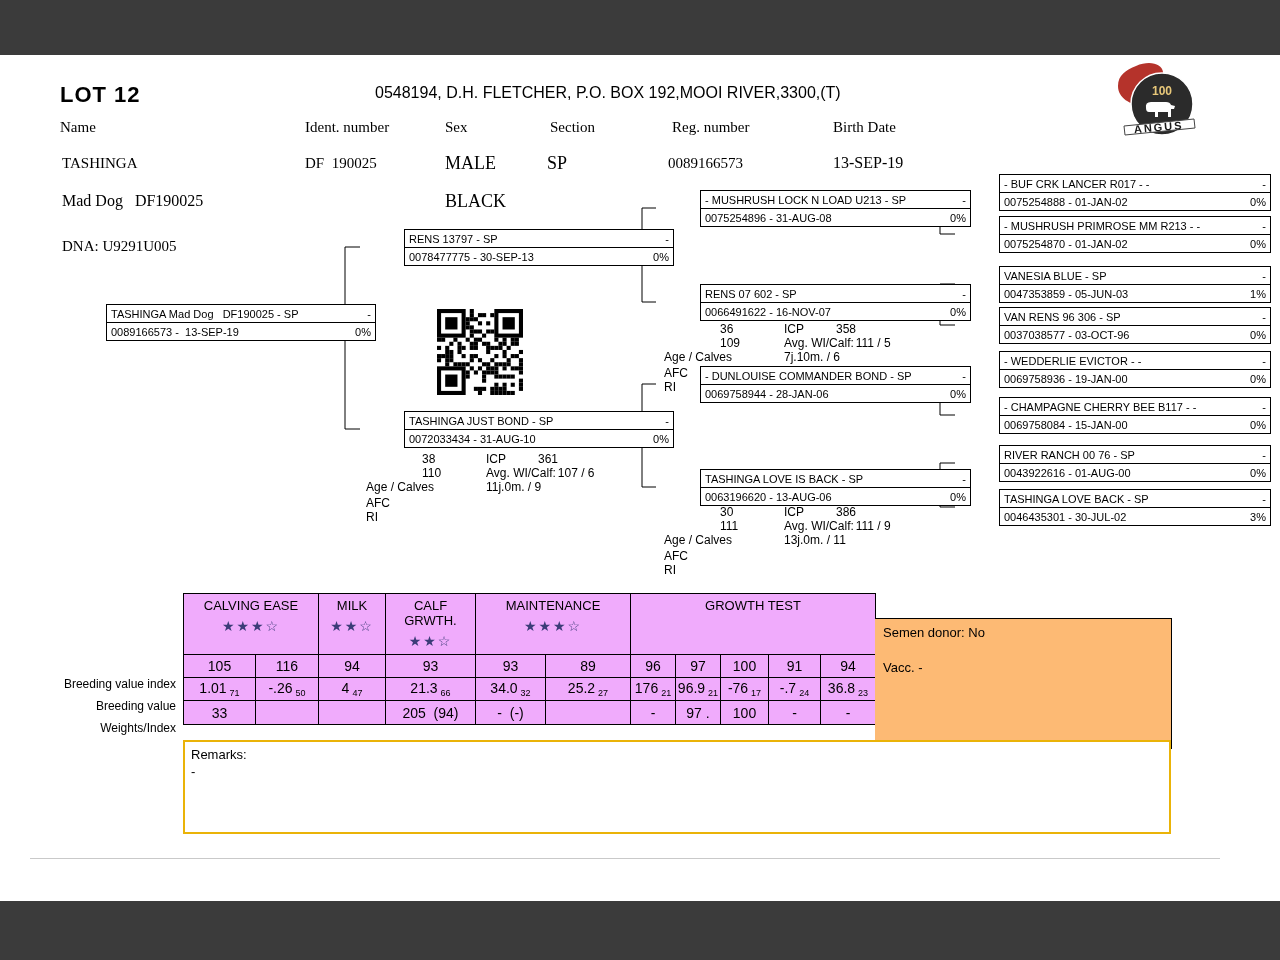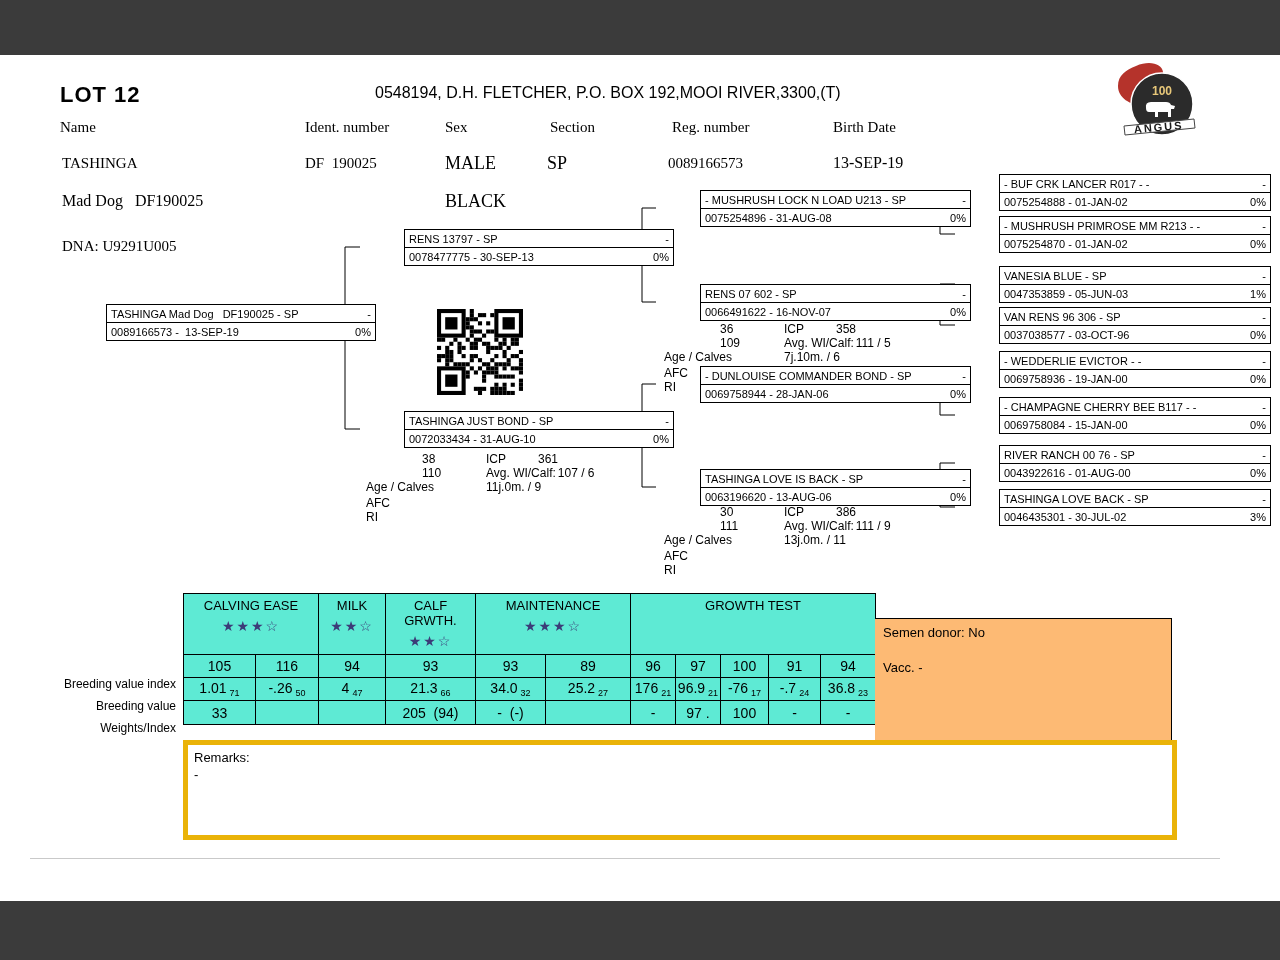--- a/index.html
+++ b/index.html
@@ -25,34 +25,34 @@
   .pn{white-space:pre;overflow:hidden;}
   .pv{margin-left:4px;}
   .stats{position:absolute;font-size:12px;}
   .srow{display:flex;height:14px;line-height:14px;white-space:pre;}
   .sc1{width:56px;margin-top:44px;}
   .sc2{width:64px;}
   .sc3{width:52px;}
   .sc12{width:120px;}
   .swi{margin-right:2px;}
   
-  .maintbl{position:absolute;left:183px;top:593px;border-collapse:collapse;table-layout:fixed;background:#5eead4;}
+  .maintbl{position:absolute;left:183px;top:593px;border-collapse:collapse;table-layout:fixed;background:#f0abfc;}
   .maintbl td{border:1px solid #000;text-align:center;padding:0;overflow:hidden;}
   .grprow td{height:56px;vertical-align:top;padding-top:4px;font-size:13px;}
   .stars{margin-top:5px;font-size:14px;letter-spacing:2px;color:var(--stars,#3c3c78);}
   .hdrrow td{height:23px;font-size:13px;line-height:13px;}
   .idxrow td{height:22px;font-size:14px;}
   .valrow td{height:22px;font-size:14px;white-space:pre;text-align:center;}
   .acc{font-size:9px;vertical-align:sub;margin-left:3px;}
   .wtsrow td{height:23px;font-size:14px;white-space:pre;}
   .rowlab{position:absolute;left:6px;width:170px;text-align:right;font-size:12px;}
   .sidepanel{position:absolute;left:875px;top:618px;width:280px;height:122px;border:1px solid #000;
              border-left:none;border-bottom:none;padding:4px 8px;font-size:13px;line-height:19px;background:#fdba74;}
   .vaccline{margin-top:16px;}
-  .remarks{position:absolute;left:183px;top:740px;width:972px;height:82px;border:5px solid #eab308;
+  .remarks{position:absolute;left:183px;top:740px;width:972px;height:82px;border:2px solid #eab308;
            padding:4px 6px;font-size:13px;line-height:17px;background:#fff;}
   .hrline{position:absolute;left:30px;top:858px;width:1190px;border-top:1px solid #c9c9c9;}
 </style>
 </head>
 <body>
 
 <div class="bar topbar"></div>
 <div class="bar bottombar"></div>
 
 <div class="lot">LOT 12</div>

